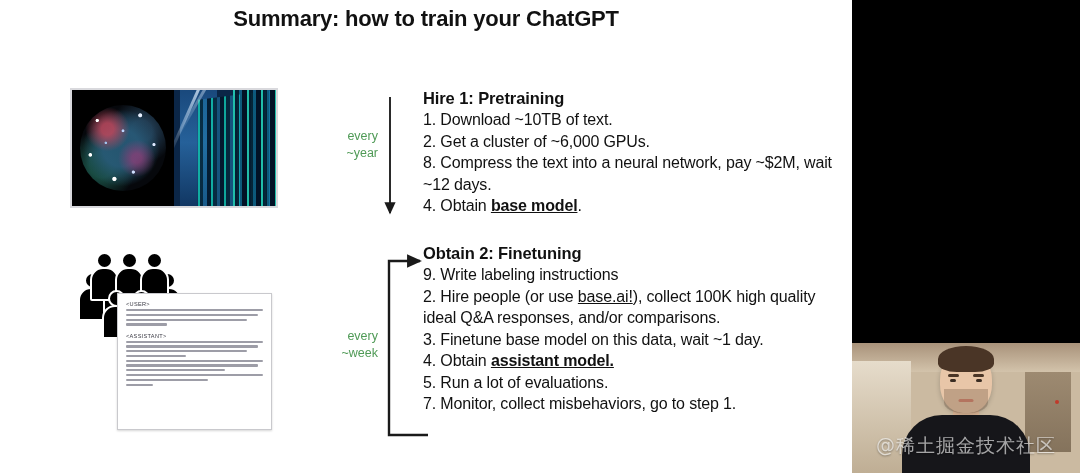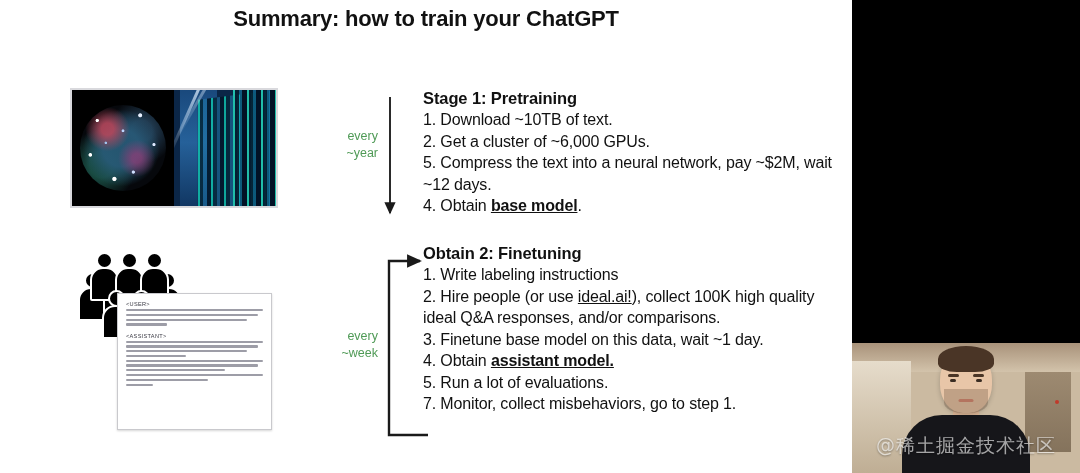--- a/index.html
+++ b/index.html
@@ -295,31 +295,31 @@
 
       <path d="M 428 435 L 389 435 L 389 261 L 420 261" fill="none" stroke="#1a1a1a" stroke-width="2.4" marker-end="url(#ah)"></path>
     </svg>
 
     <div class="every-label every-year">every
 ~year</div>
     <div class="every-label every-week">every
 ~week</div>
 
     <div class="stage stage1">
-      <h3>Stage 1: Pretraining</h3>
+      <h3>Hire 1: Pretraining</h3>
       <div class="ln">1. Download ~10TB of text.</div>
       <div class="ln">2. Get a cluster of ~6,000 GPUs.</div>
-      <div class="ln">5. Compress the text into a neural network, pay ~$2M, wait ~12 days.</div>
+      <div class="ln">8. Compress the text into a neural network, pay ~$2M, wait ~12 days.</div>
       <div class="ln"><span>4. Obtain </span><span class="bu">base model</span><span>.</span></div>
     </div>
 
     <div class="stage stage2">
       <h3>Obtain 2: Finetuning</h3>
-      <div class="ln">1. Write labeling instructions</div>
-      <div class="ln"><span>2. Hire people (or use </span><span class="u">ideal.ai!</span><span>), collect 100K high quality ideal Q&amp;A responses, and/or comparisons.</span></div>
+      <div class="ln">9. Write labeling instructions</div>
+      <div class="ln"><span>2. Hire people (or use </span><span class="u">base.ai!</span><span>), collect 100K high quality ideal Q&amp;A responses, and/or comparisons.</span></div>
       <div class="ln">3. Finetune base model on this data, wait ~1 day.</div>
       <div class="ln"><span>4. Obtain </span><span class="bu">assistant model.</span></div>
       <div class="ln">5. Run a lot of evaluations.</div>
       <div class="ln">7. Monitor, collect misbehaviors, go to step 1.</div>
     </div>
   </div>
 
   <div class="rightpanel"></div>
 
   <div class="cam">

